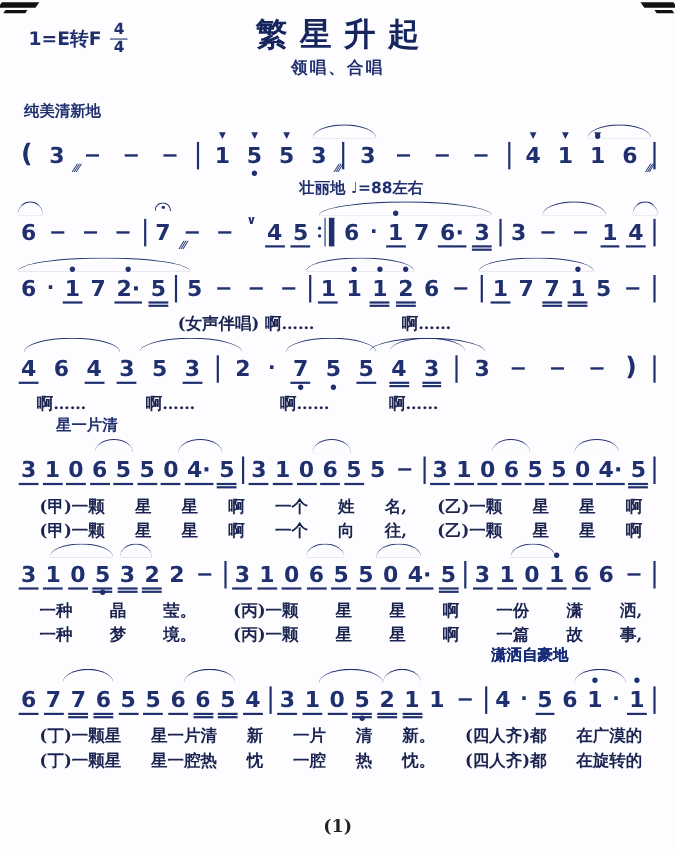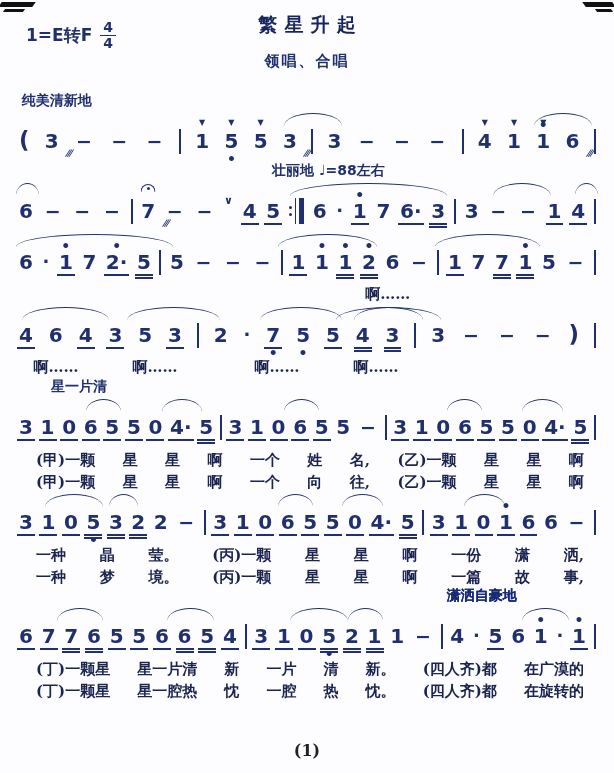--- a/index.html
+++ b/index.html
@@ -18,21 +18,21 @@
   
   .scan-mark{position:absolute;top:2px;height:5px;background:#111;}
   .scan-mark.left{left:0;width:34px;transform:skewX(-35deg);}
   .scan-mark.right{right:0;width:30px;transform:skewX(35deg);}
   .scan-mark.left2{left:4px;top:9px;width:20px;height:3px;transform:skewX(-35deg);}
   .scan-mark.right2{right:2px;top:9px;width:16px;height:3px;transform:skewX(35deg);}
 
   
   .header{position:relative;height:88px;}
   .title{position:absolute;top:8px;left:0;right:0;text-align:center;
-    font-size:19px;font-weight:bold;letter-spacing:0.38em;text-indent:0.38em;color:#17255e;}
+    font-size:29px;font-weight:bold;letter-spacing:0.38em;text-indent:0.38em;color:#17255e;}
   .subtitle{position:absolute;top:48px;left:0;right:0;text-align:center;
     font-size:15px;font-weight:600;letter-spacing:2px;}
   .keysig{position:absolute;top:16px;left:16px;font-size:17px;font-weight:bold;display:flex;align-items:center;gap:8px;}
   .meter{display:inline-flex;flex-direction:column;align-items:center;font-size:14px;line-height:1.05;font-weight:bold;}
   .meter .num{border-bottom:1.6px solid var(--ink);padding:0 3px;}
   .credits{position:absolute;top:18px;right:14px;text-align:right;font-size:16px;font-weight:bold;line-height:1.75;}
   .credits div{letter-spacing:0.55em;}
 
   
   .score{padding:0 6px;}
@@ -207,20 +207,21 @@
             <span class="tok u1">1</span>
             <span class="tok">7</span>
             <span class="tok u2">7</span>
             <span class="tok u2">1<span class="deco deco-da">•</span></span>
             <span class="tok">5</span>
             <span class="tok dash">−</span>
             <span class="bar"></span>
           </div>
         </div>
         <div class="lyric-pos">
+          <span style="left: 25%;">(女声伴唱) 啊……</span>
           <span style="left: 60%;">啊……</span>
         </div>
       </div>
       <div class="line-block">
         <div class="notes-row">
           <span class="arc" style="left: 1%; width: 15%;"></span>
           <span class="arc" style="left: 19%; width: 16%;"></span>
           <span class="arc" style="left: 42%; width: 14%;"></span>
           <span class="arc" style="left: 55%; width: 18%;"></span>
           <span class="arc" style="left: 58%; width: 12%;"></span>

